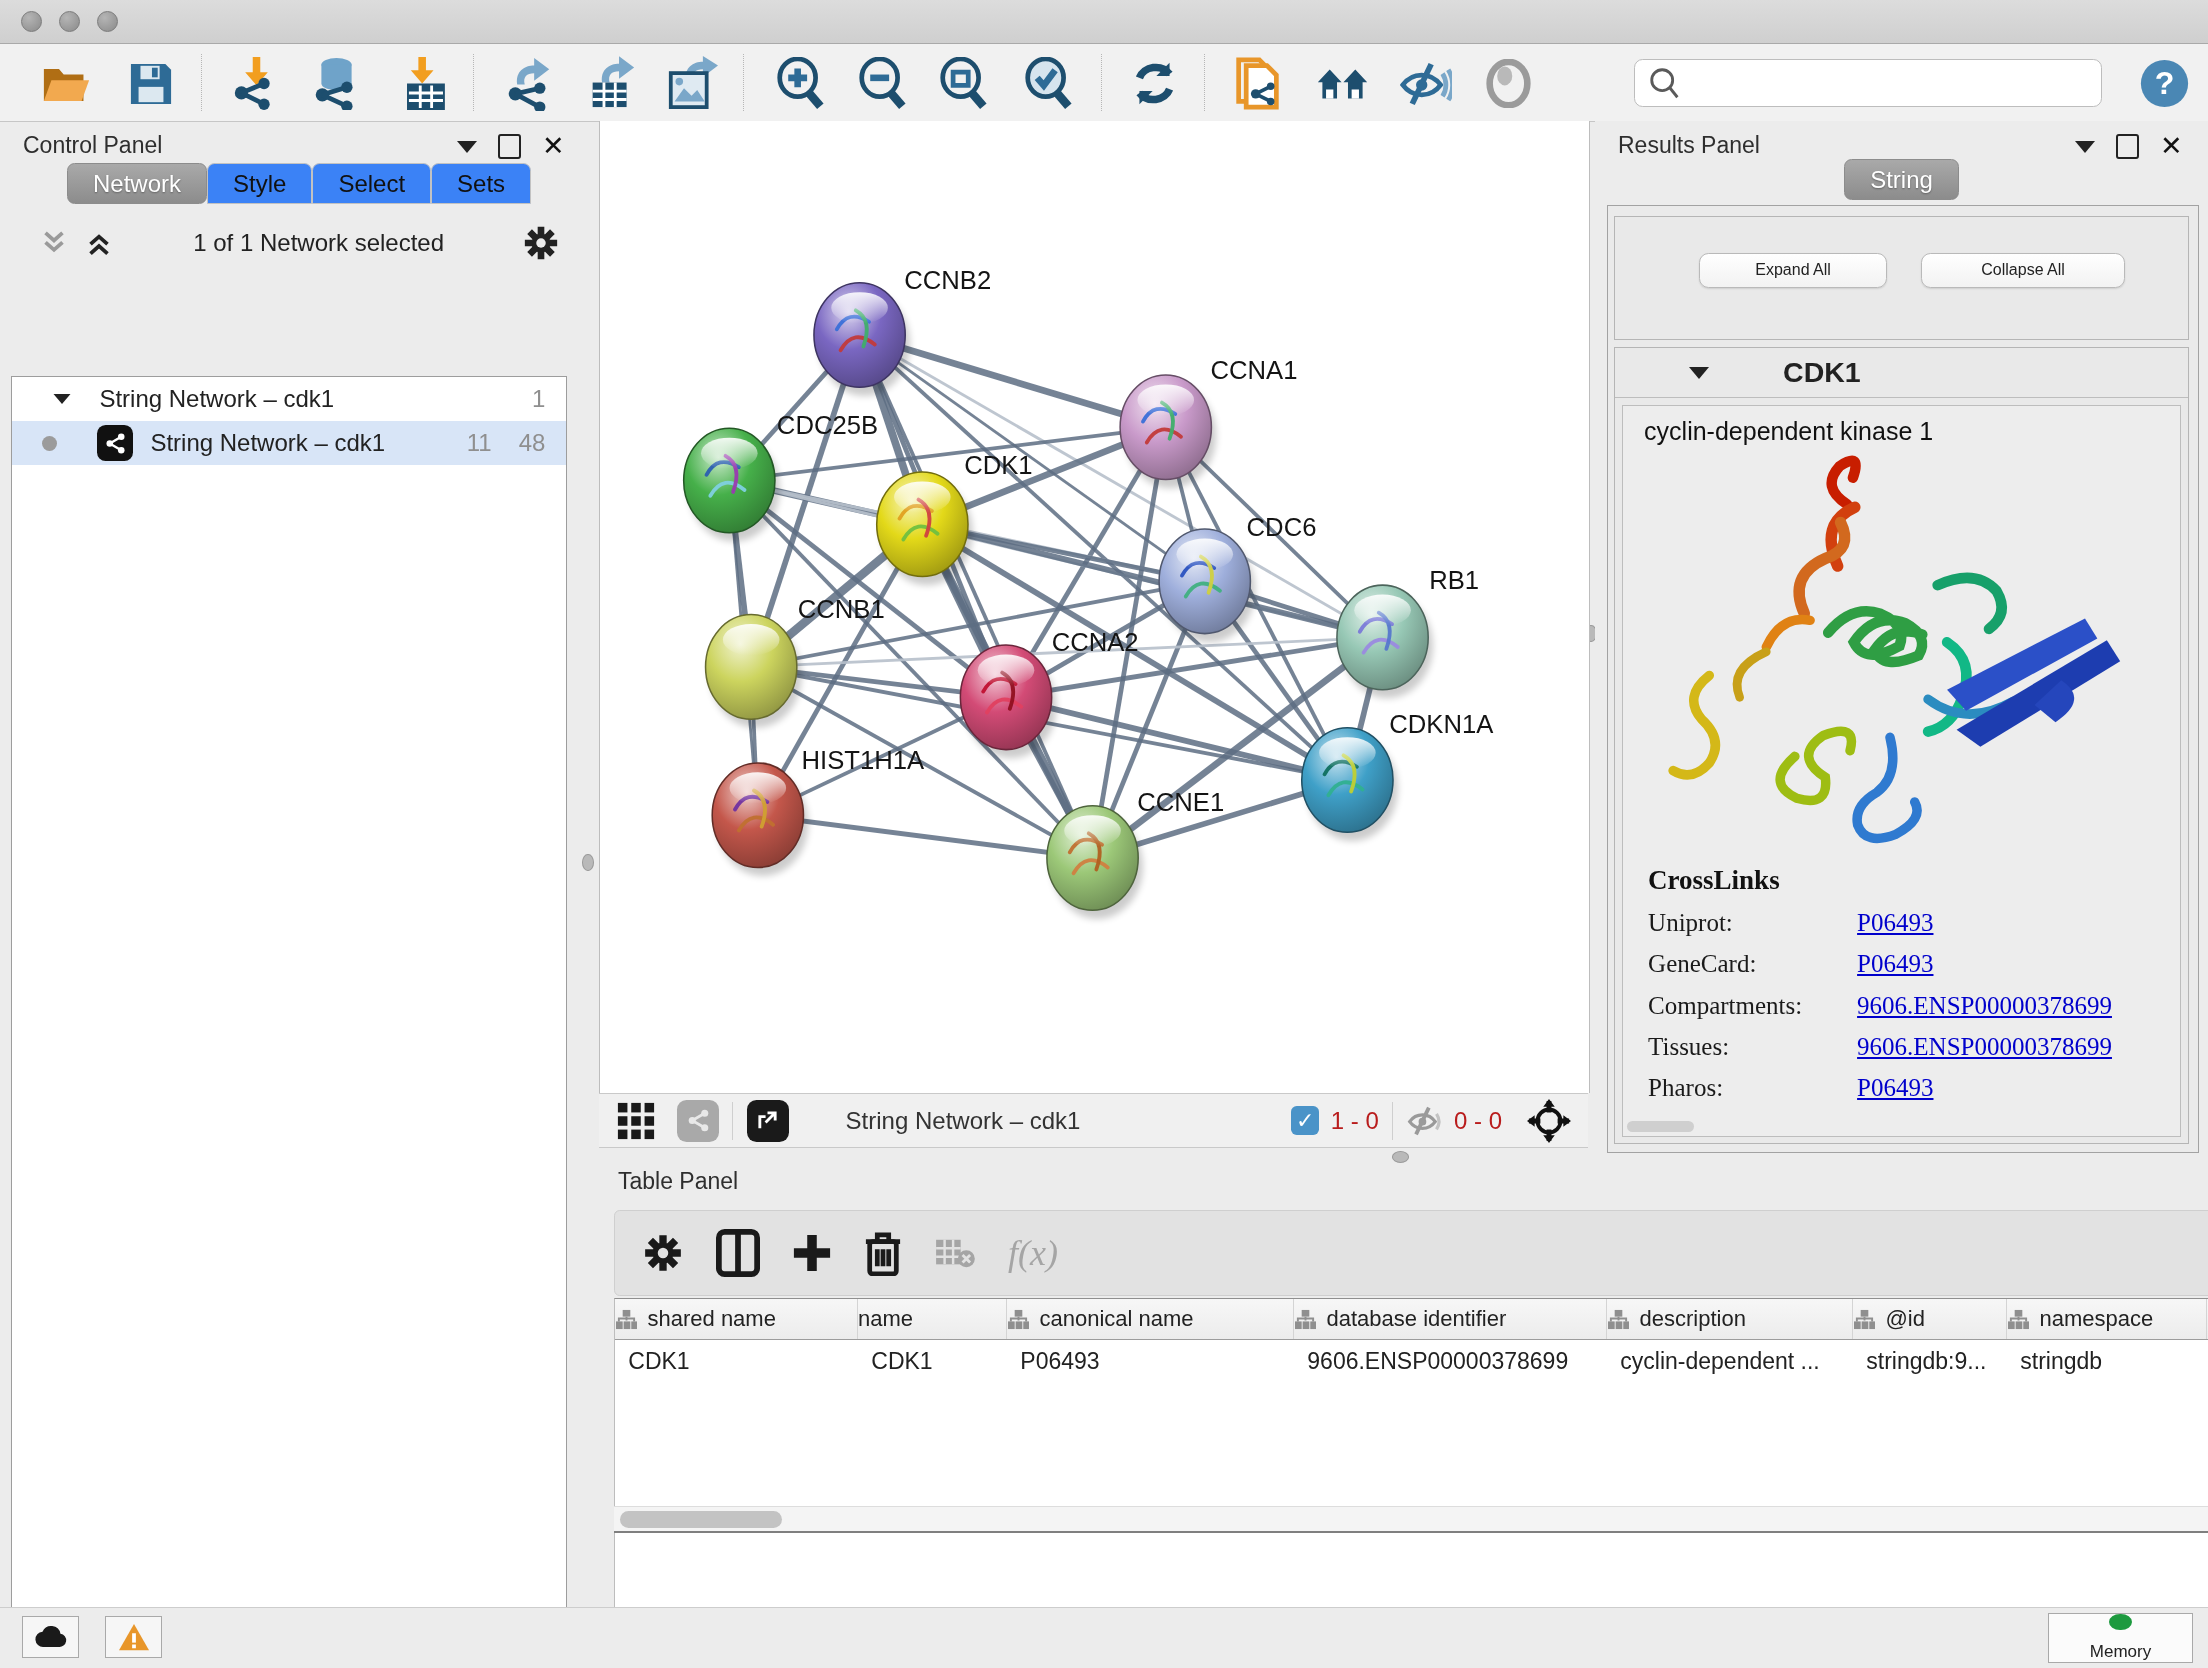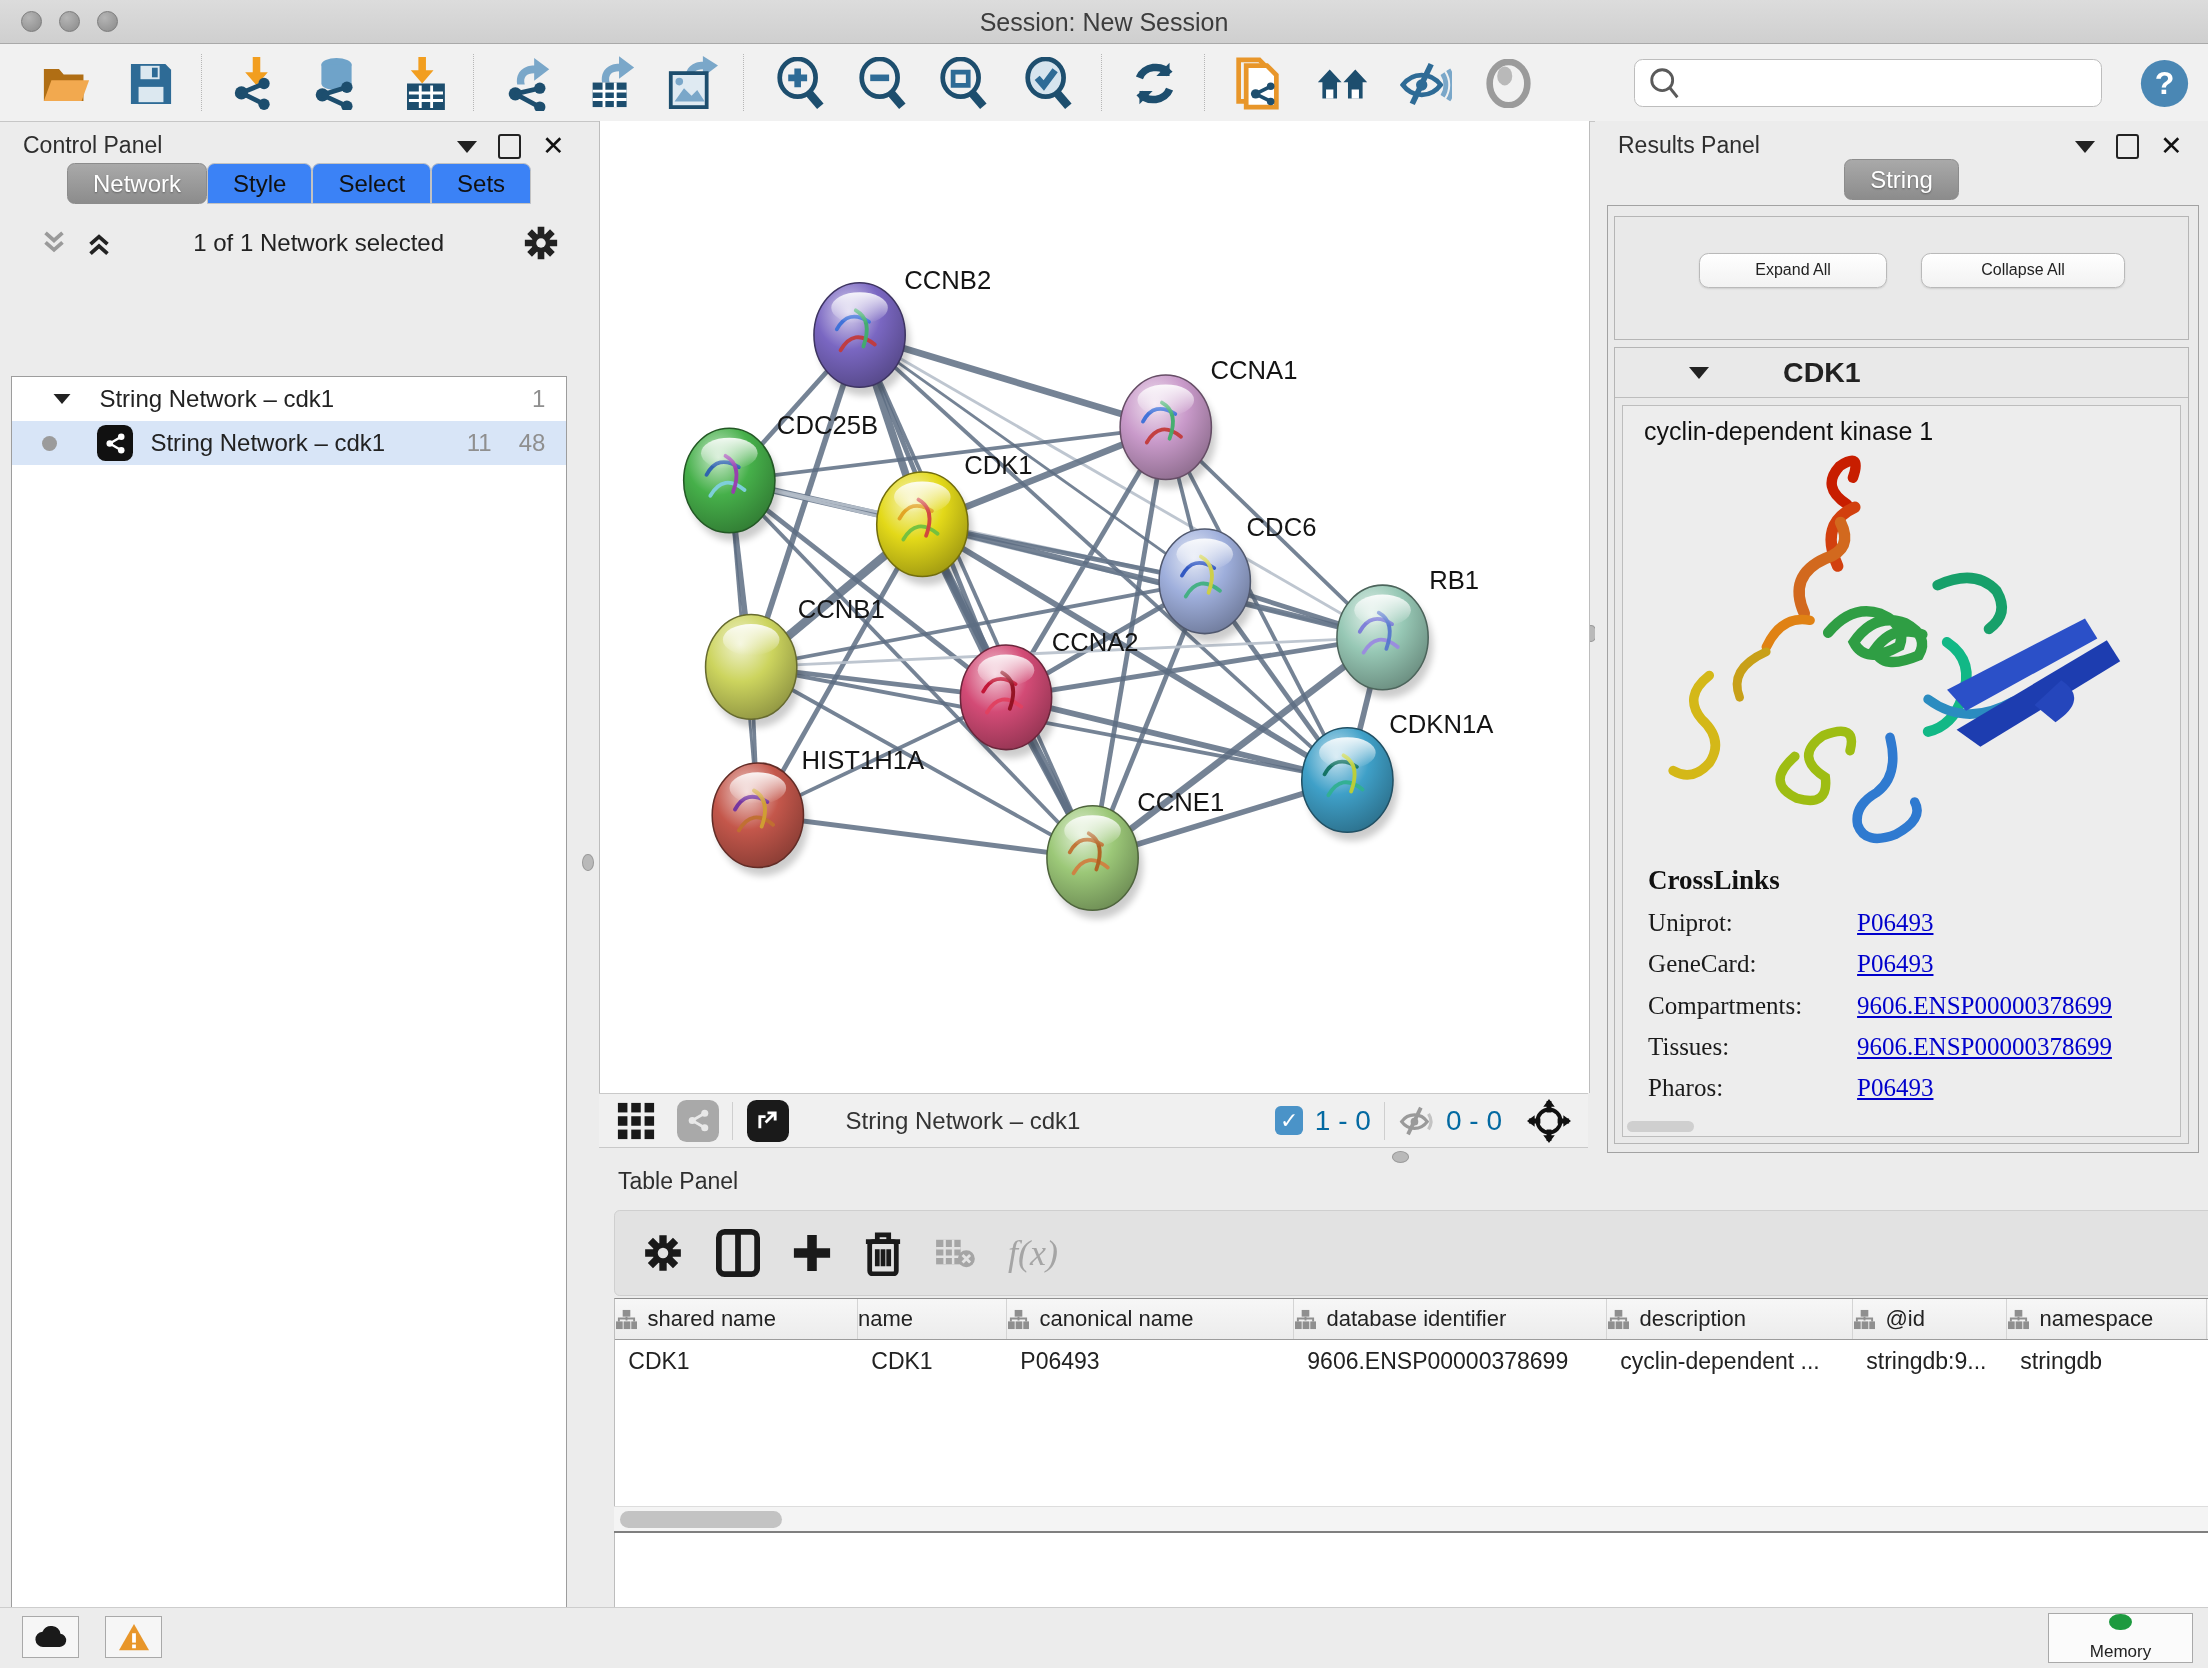--- a/index.html
+++ b/index.html
@@ -43,21 +43,21 @@
   .cnt{color:#8f8f8f;}
   .sharebadge{width:36px;height:36px;border-radius:8.6px;background:#111;display:flex;align-items:center;justify-content:center;}
   .graydot{width:15px;height:15px;border-radius:50%;background:#9b9b9b;}
 
   
   .netview{left:599px;top:121px;width:989px;height:972px;background:#fff;
      border-left:1px solid #bdbdbd;border-right:1px solid #bdbdbd;}
   .viewbar{left:599px;top:1093px;width:989px;height:53px;background:#f0f0f0;
      border-top:1px solid #c9c9c9;border-bottom:1px solid #c9c9c9;display:flex;align-items:center;}
   .vb-sep{width:1px;height:38px;background:#cfcfcf;margin:0 13.3px;}
-  .indicator{font-size:28px;color:#0369a1;}
+  .indicator{font-size:24px;color:#b91c1c;}
   .checkbox{width:28.5px;height:28.5px;background:#4a93c8;border-radius:5.7px;color:#fff;font-size:22px;
     display:flex;align-items:center;justify-content:center;}
   .splitdot{width:15px;height:9.5px;border-radius:50%;background:#b9b9b9;border:1px solid #9a9a9a;}
 
   
   .results{left:1595px;top:121px;width:613px;height:1043px;background:#ececec;}
   .res-outer{left:12.4px;top:84px;width:590px;height:946px;background:#eaeaea;border:1.9px solid #a2a2a2;}
   .res-innerbox{left:5.7px;top:9.5px;width:573px;height:122px;border:1.9px solid #b5b5b5;background:#e9e9e9;}
   .btn{background:linear-gradient(#ffffff,#f2f2f2);border:1px solid #b9b9b9;border-radius:9.5px;
     font-size:16px;padding:7.6px 0;text-align:center;box-shadow:0 1px 1.9px rgba(0,0,0,.12);cursor:pointer;}
@@ -96,21 +96,20 @@
   .greendot{width:23px;height:23px;border-radius:50%;background:#1d9a3f;}
   svg{display:block;}
 </style>
 </head>
 <body>
 
 <div class="abs titlebar">
   <div class="abs tl" style="left:21px"></div>
   <div class="abs tl" style="left:59px"></div>
   <div class="abs tl" style="left:97px"></div>
-  <div class="abs title-text">Session: New Session</div>
 </div>
 
 <div class="abs toolbar">
   <div class="abs tbi" style="left:40px">
     <svg width="49" height="42" viewBox="0 0 52 44">
         <path d="M2 6h16l5 6h21v28H2z" fill="#b06e14"></path>
         <path d="M10 18h40l-8 22H2z" fill="#f2a94f"></path>
       </svg>
   </div>
   <div class="abs tbi" style="left:124px">

